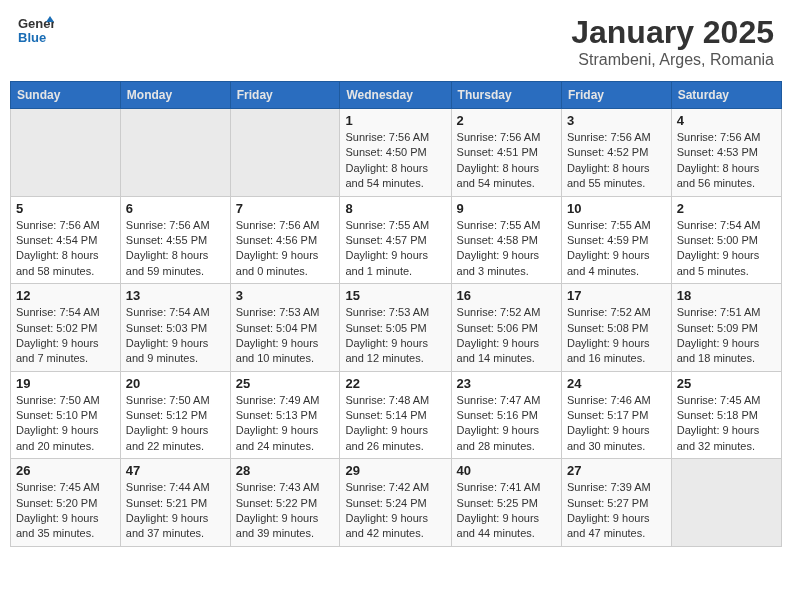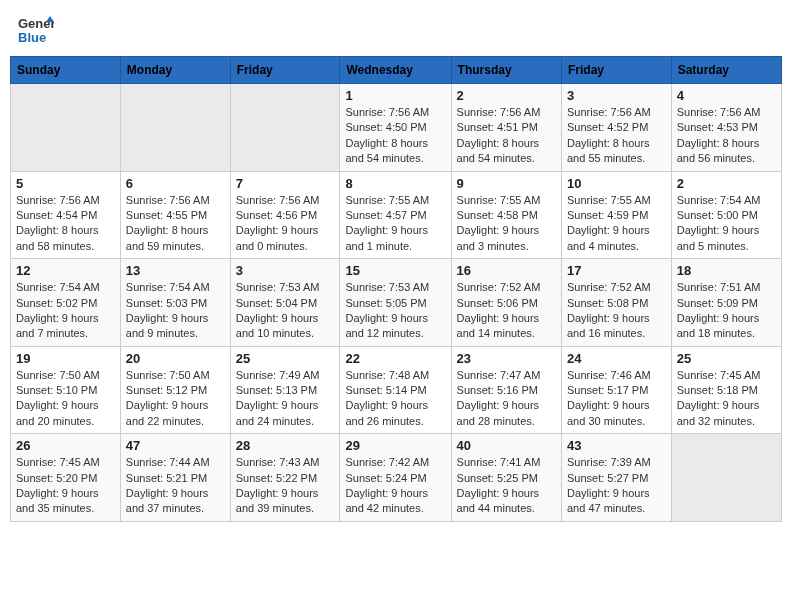--- a/index.html
+++ b/index.html
@@ -38,21 +38,21 @@
       font-size: 16px;
       color: #555;
     }
     table {
       width: 100%;
       border-collapse: collapse;
       font-size: 11px;
     }
     thead tr th {
       background: #2a6dbf;
-      color: #000000;
+      color: #e5e5e5;
       text-align: left;
       padding: 6px 6px;
       font-size: 12px;
       font-weight: bold;
       border: 1px solid #1e5a9e;
     }
     tbody tr td {
       vertical-align: top;
       border: 1px solid #ccc;
       padding: 4px 5px;
@@ -85,20 +85,24 @@
 <body>
 
 <div class="header-area">
   <div class="logo">
     <svg class="logo-icon" viewBox="0 0 36 30">
       <text x="0" y="14" font-size="13" font-weight="bold" fill="#333">General</text>
       <text x="0" y="28" font-size="13" font-weight="bold" fill="#1a6db5">Blue</text>
       <polygon points="28,8 36,8 32,2" fill="#1a6db5"></polygon>
     </svg>
   </div>
+  <div class="title-area">
+    <div class="month-title">January 2025</div>
+    <div class="subtitle">Strambeni, Arges, Romania</div>
+  </div>
 </div>
 
 <table>
   <thead>
     <tr>
 
     <th>Sunday</th>
         <th>Monday</th>
         <th>Friday</th>
         <th>Wednesday</th>
@@ -234,19 +238,19 @@
         </td>
         <td>
           <div class="day-num">29</div>
           <div class="day-info">Sunrise: 7:42 AM<br>Sunset: 5:24 PM<br>Daylight: 9 hours and 42 minutes.</div>
         </td>
         <td>
           <div class="day-num">40</div>
           <div class="day-info">Sunrise: 7:41 AM<br>Sunset: 5:25 PM<br>Daylight: 9 hours and 44 minutes.</div>
         </td>
         <td>
-          <div class="day-num">43</div>
+          <div class="day-num">27</div>
           <div class="day-info">Sunrise: 7:39 AM<br>Sunset: 5:27 PM<br>Daylight: 9 hours and 47 minutes.</div>
         </td>
         <td class="empty-cell"></td>
       </tr>
     </tbody>
 </table>
 
 </body></html>

